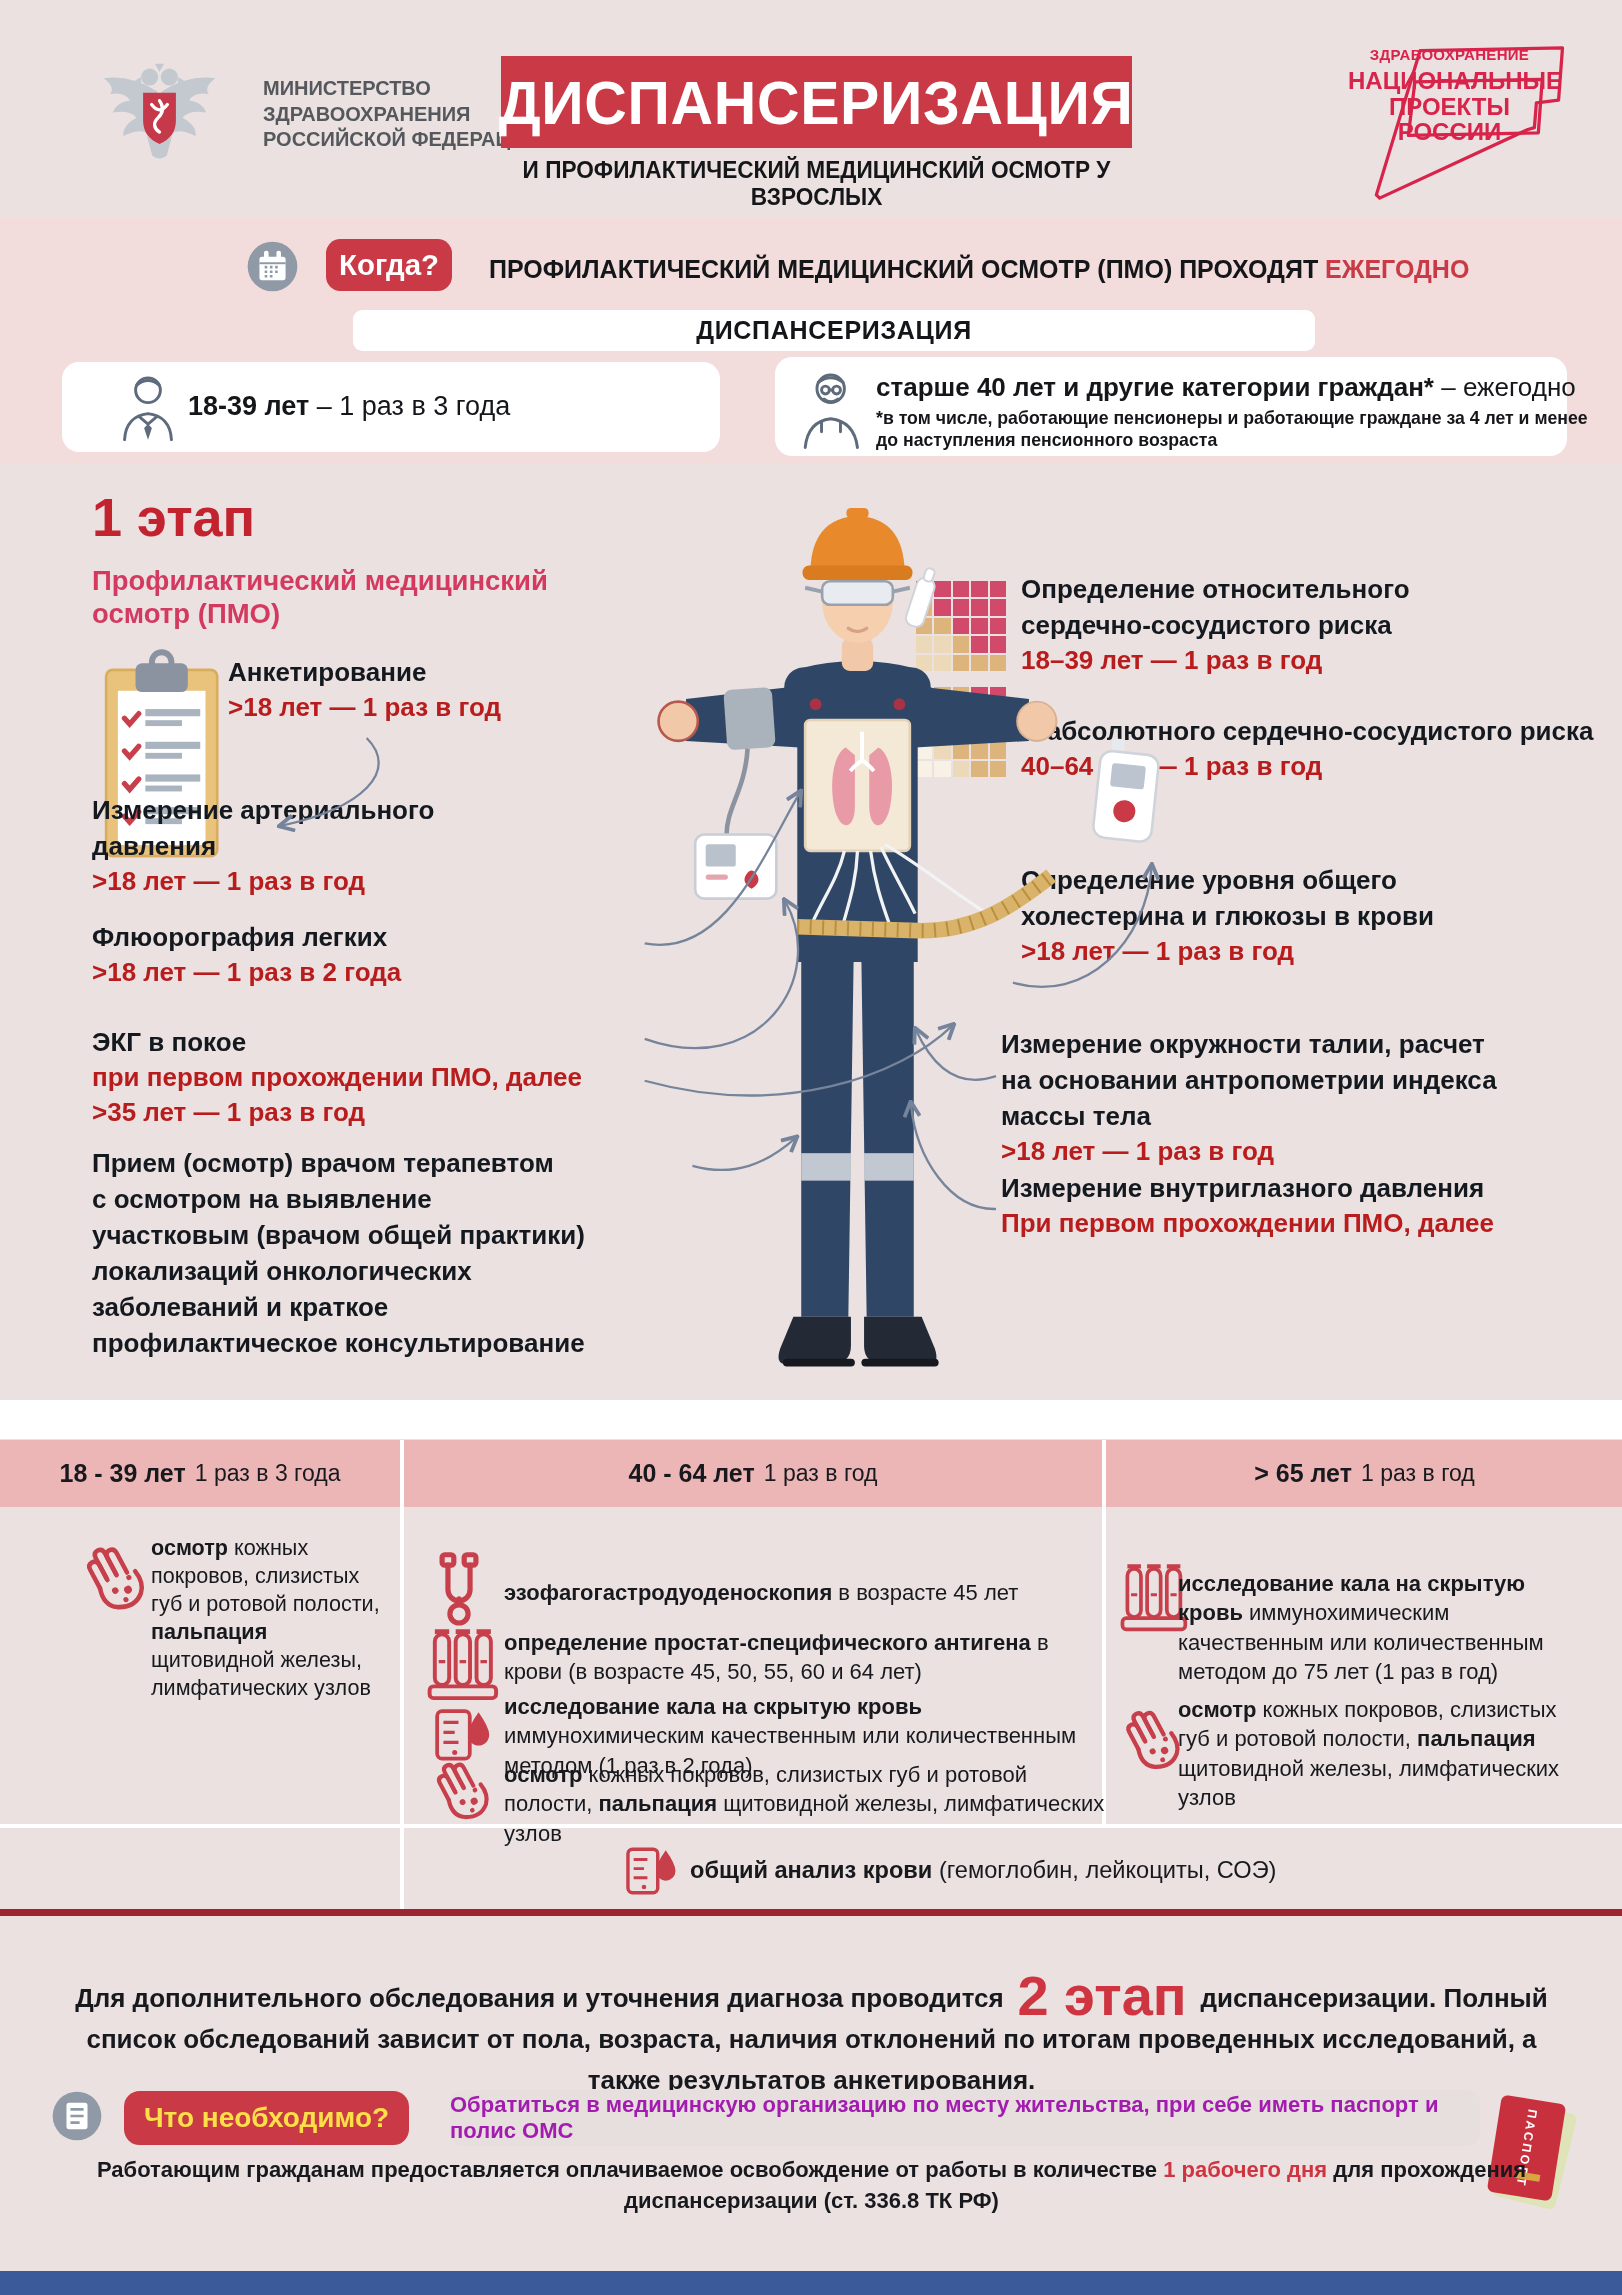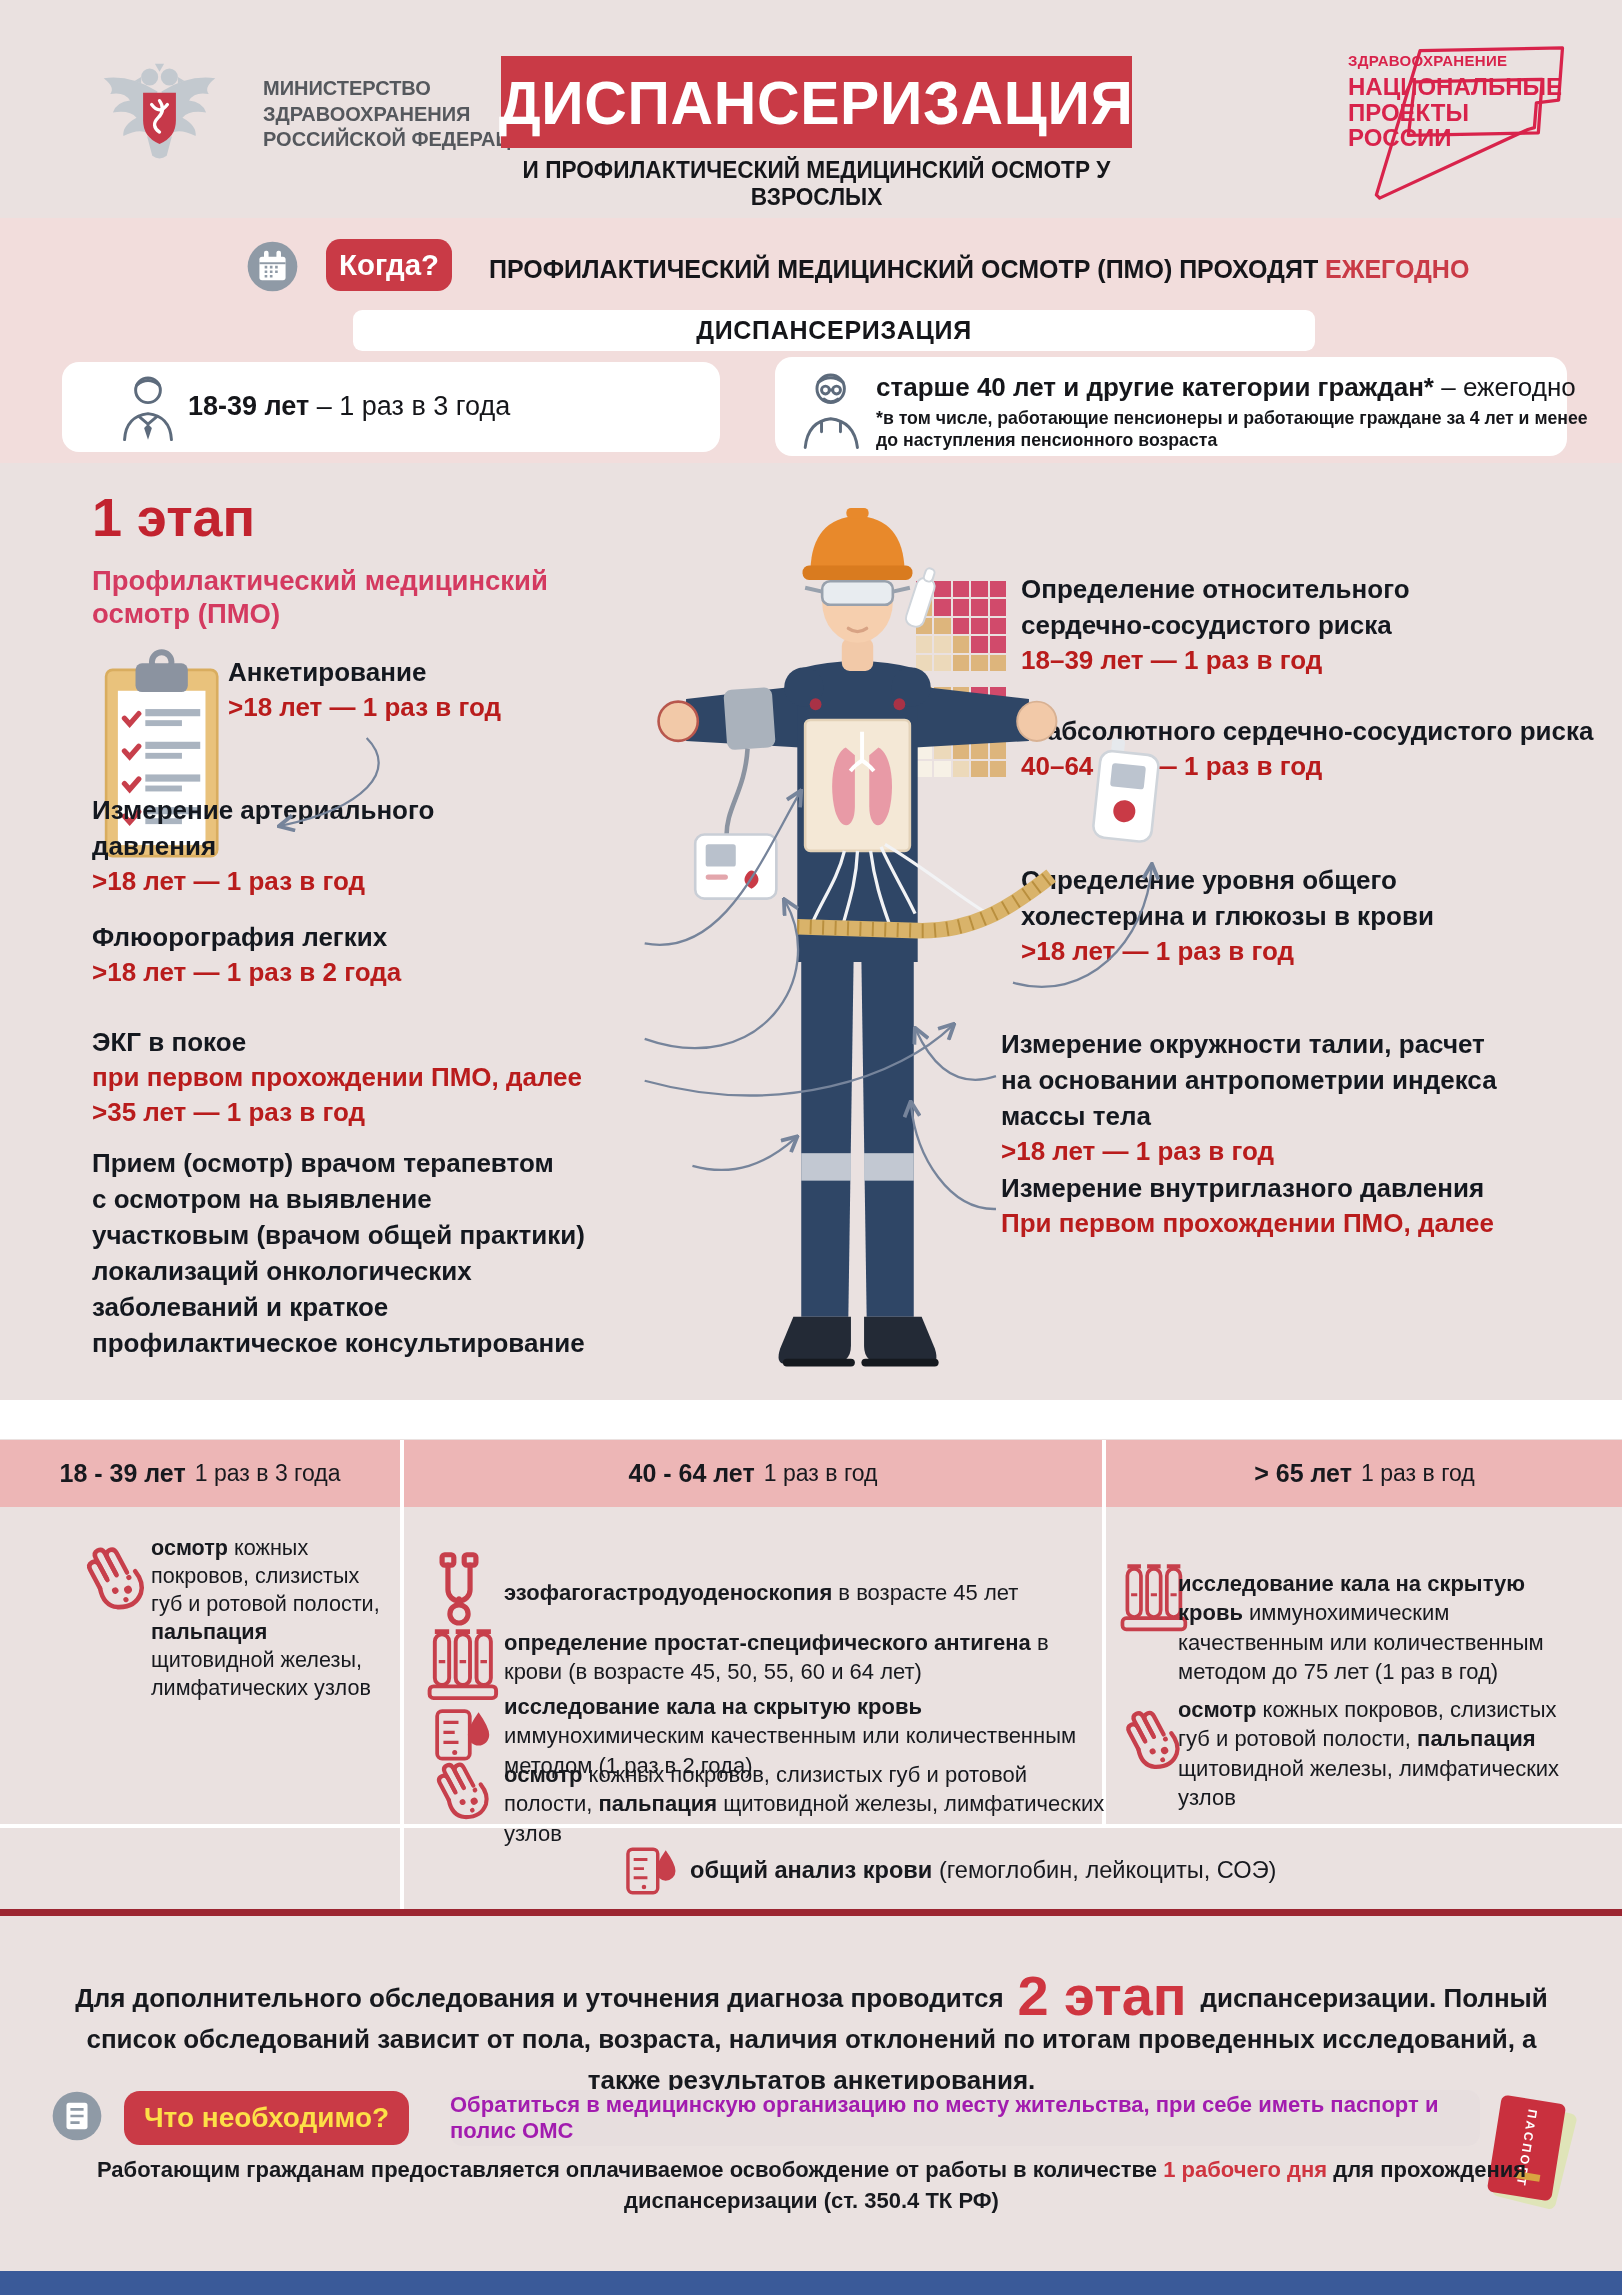--- a/index.html
+++ b/index.html
@@ -90,21 +90,21 @@
 <div class="abs" style="left:501px;top:157px;width:631px;text-align:center">
   <span style="display:inline-block;font-size:23.6px;font-weight:800;color:#15161A;transform:scaleX(.96)">И ПРОФИЛАКТИЧЕСКИЙ МЕДИЦИНСКИЙ ОСМОТР У ВЗРОСЛЫХ</span>
 </div>
 
 <svg class="abs" style="left:1343px;top:44px" width="230" height="160" viewBox="0 0 352 245">
   <g fill="none" stroke="#D8234B" stroke-width="5" stroke-linejoin="round">
     <path d="M118,10 L336,6 L330,86 L296,90 L293,128 L283,131 L56,236 L51,231 Z"></path>
     <path d="M110,58 L305,54 L299,136 L100,140 Z"></path>
   </g>
 </svg>
-<div class="abs" style="left:1348px;top:52px;width:203px;text-align:left;color:#D8234B">
+<div class="abs" style="left:1348px;top:46px;width:203px;text-align:center;color:#D8234B">
   <span style="display:block;font-size:15px;font-weight:800;letter-spacing:0.3px;margin-bottom:5.2px">ЗДРАВООХРАНЕНИЕ</span>
   <span style="display:block;font-size:24px;font-weight:800;line-height:25.5px">НАЦИОНАЛЬНЫЕ</span>
   <span style="display:block;font-size:24px;font-weight:800;line-height:25.5px">ПРОЕКТЫ</span>
   <span style="display:block;font-size:24px;font-weight:800;line-height:25.5px">РОССИИ</span>
 </div>
 
 <div class="abs" style="left:0;top:218px;width:1623px;height:245px;background:#F2DDDC"></div>
 
 <svg class="abs" style="left:247px;top:241px" width="51" height="51" viewBox="0 0 78 78">
   <circle cx="39" cy="39" r="38" fill="#8F9AA6"></circle>
@@ -480,17 +480,17 @@
 <div class="abs" style="left:1482px;top:2094px;width:98px;height:131px">
   <div class="abs" style="left:19.6px;top:11.8px;width:65px;height:98px;background:#DFE4B8;border-radius:6.5px;transform:rotate(14deg)"></div>
   <div class="abs" style="left:11.8px;top:5.2px;width:65px;height:98px;background:#C9303E;border-radius:6.5px;transform:rotate(9deg);display:flex;align-items:center;justify-content:center">
     <span style="writing-mode:vertical-rl;color:#fff;font-size:12.4px;font-weight:800;letter-spacing:2.6px">ПАСПОРТ</span>
   </div>
   <div class="abs" style="left:34px;top:79px;width:23.6px;height:6.5px;background:#D9A441;transform:rotate(9deg)"></div>
 </div>
 
 <div class="abs" style="left:0;top:2154px;width:1623px;text-align:center;font-size:22px;font-weight:800;color:#17191E;line-height:31px">
   <span>Работающим гражданам предоставляется оплачиваемое освобождение от работы в количестве </span><span style="color:#CF3540">1 рабочего дня</span><span> для прохождения</span>
-  <span style="display:block">диспансеризации (ст. 350.4 ТК РФ)</span>
+  <span style="display:block">диспансеризации (ст. 336.8 ТК РФ)</span>
 </div>
 
 <div class="abs" style="left:0;top:2271px;width:1623px;height:25px;background:#3A5A99"></div>
 
 
 </body></html>

